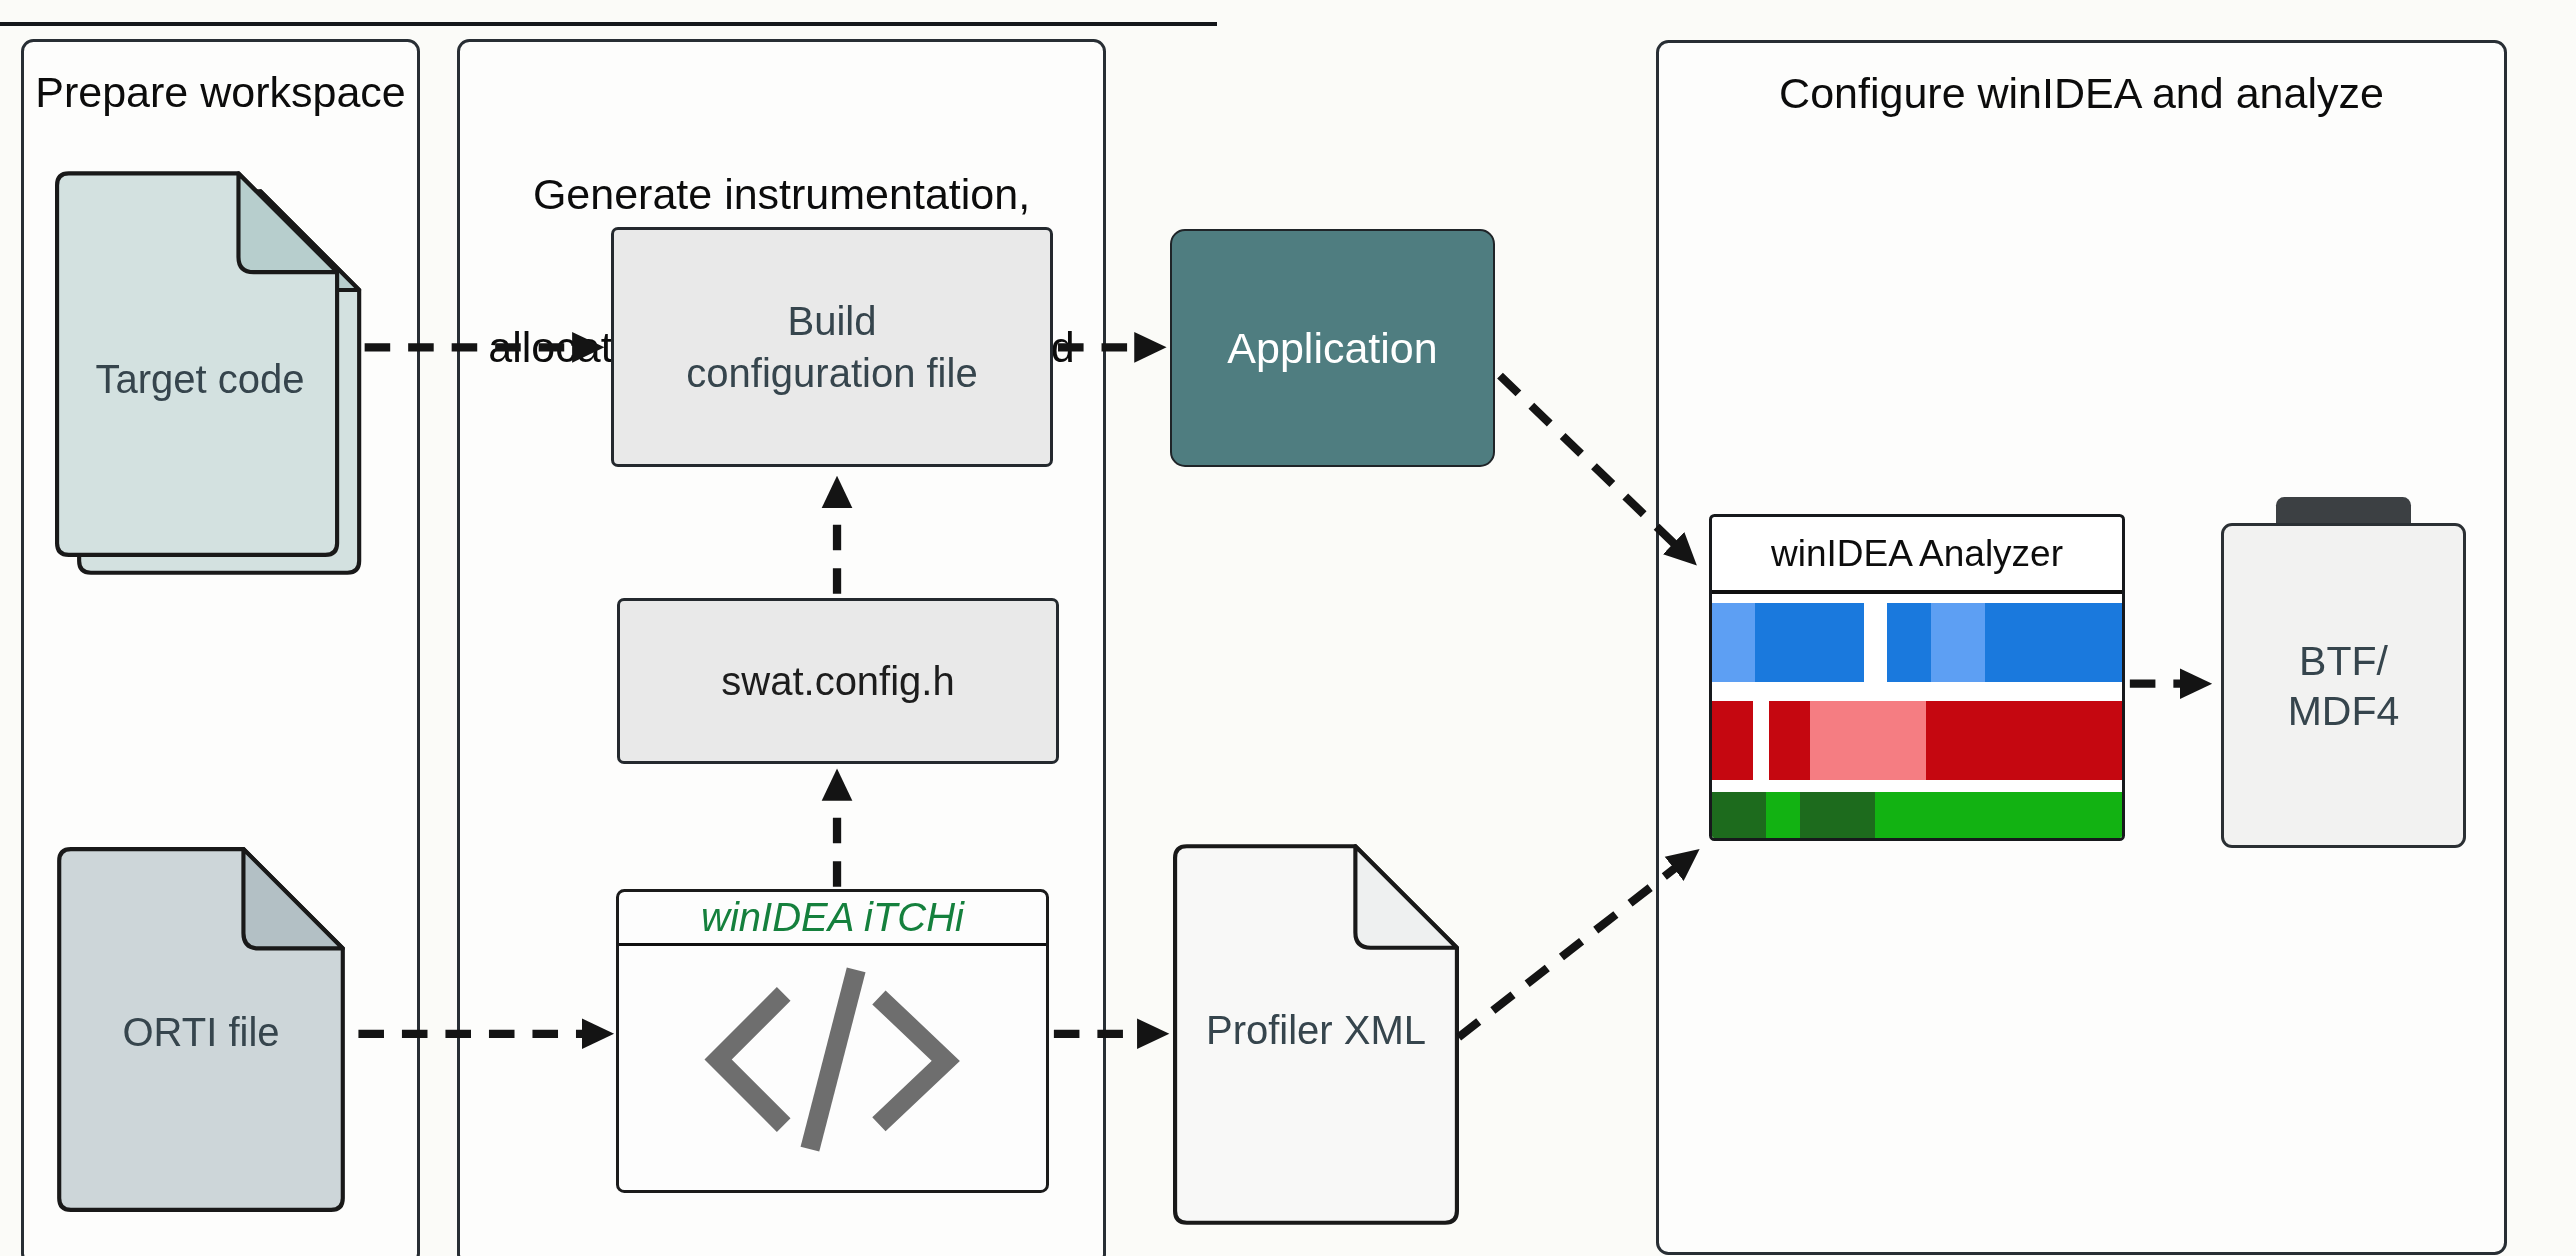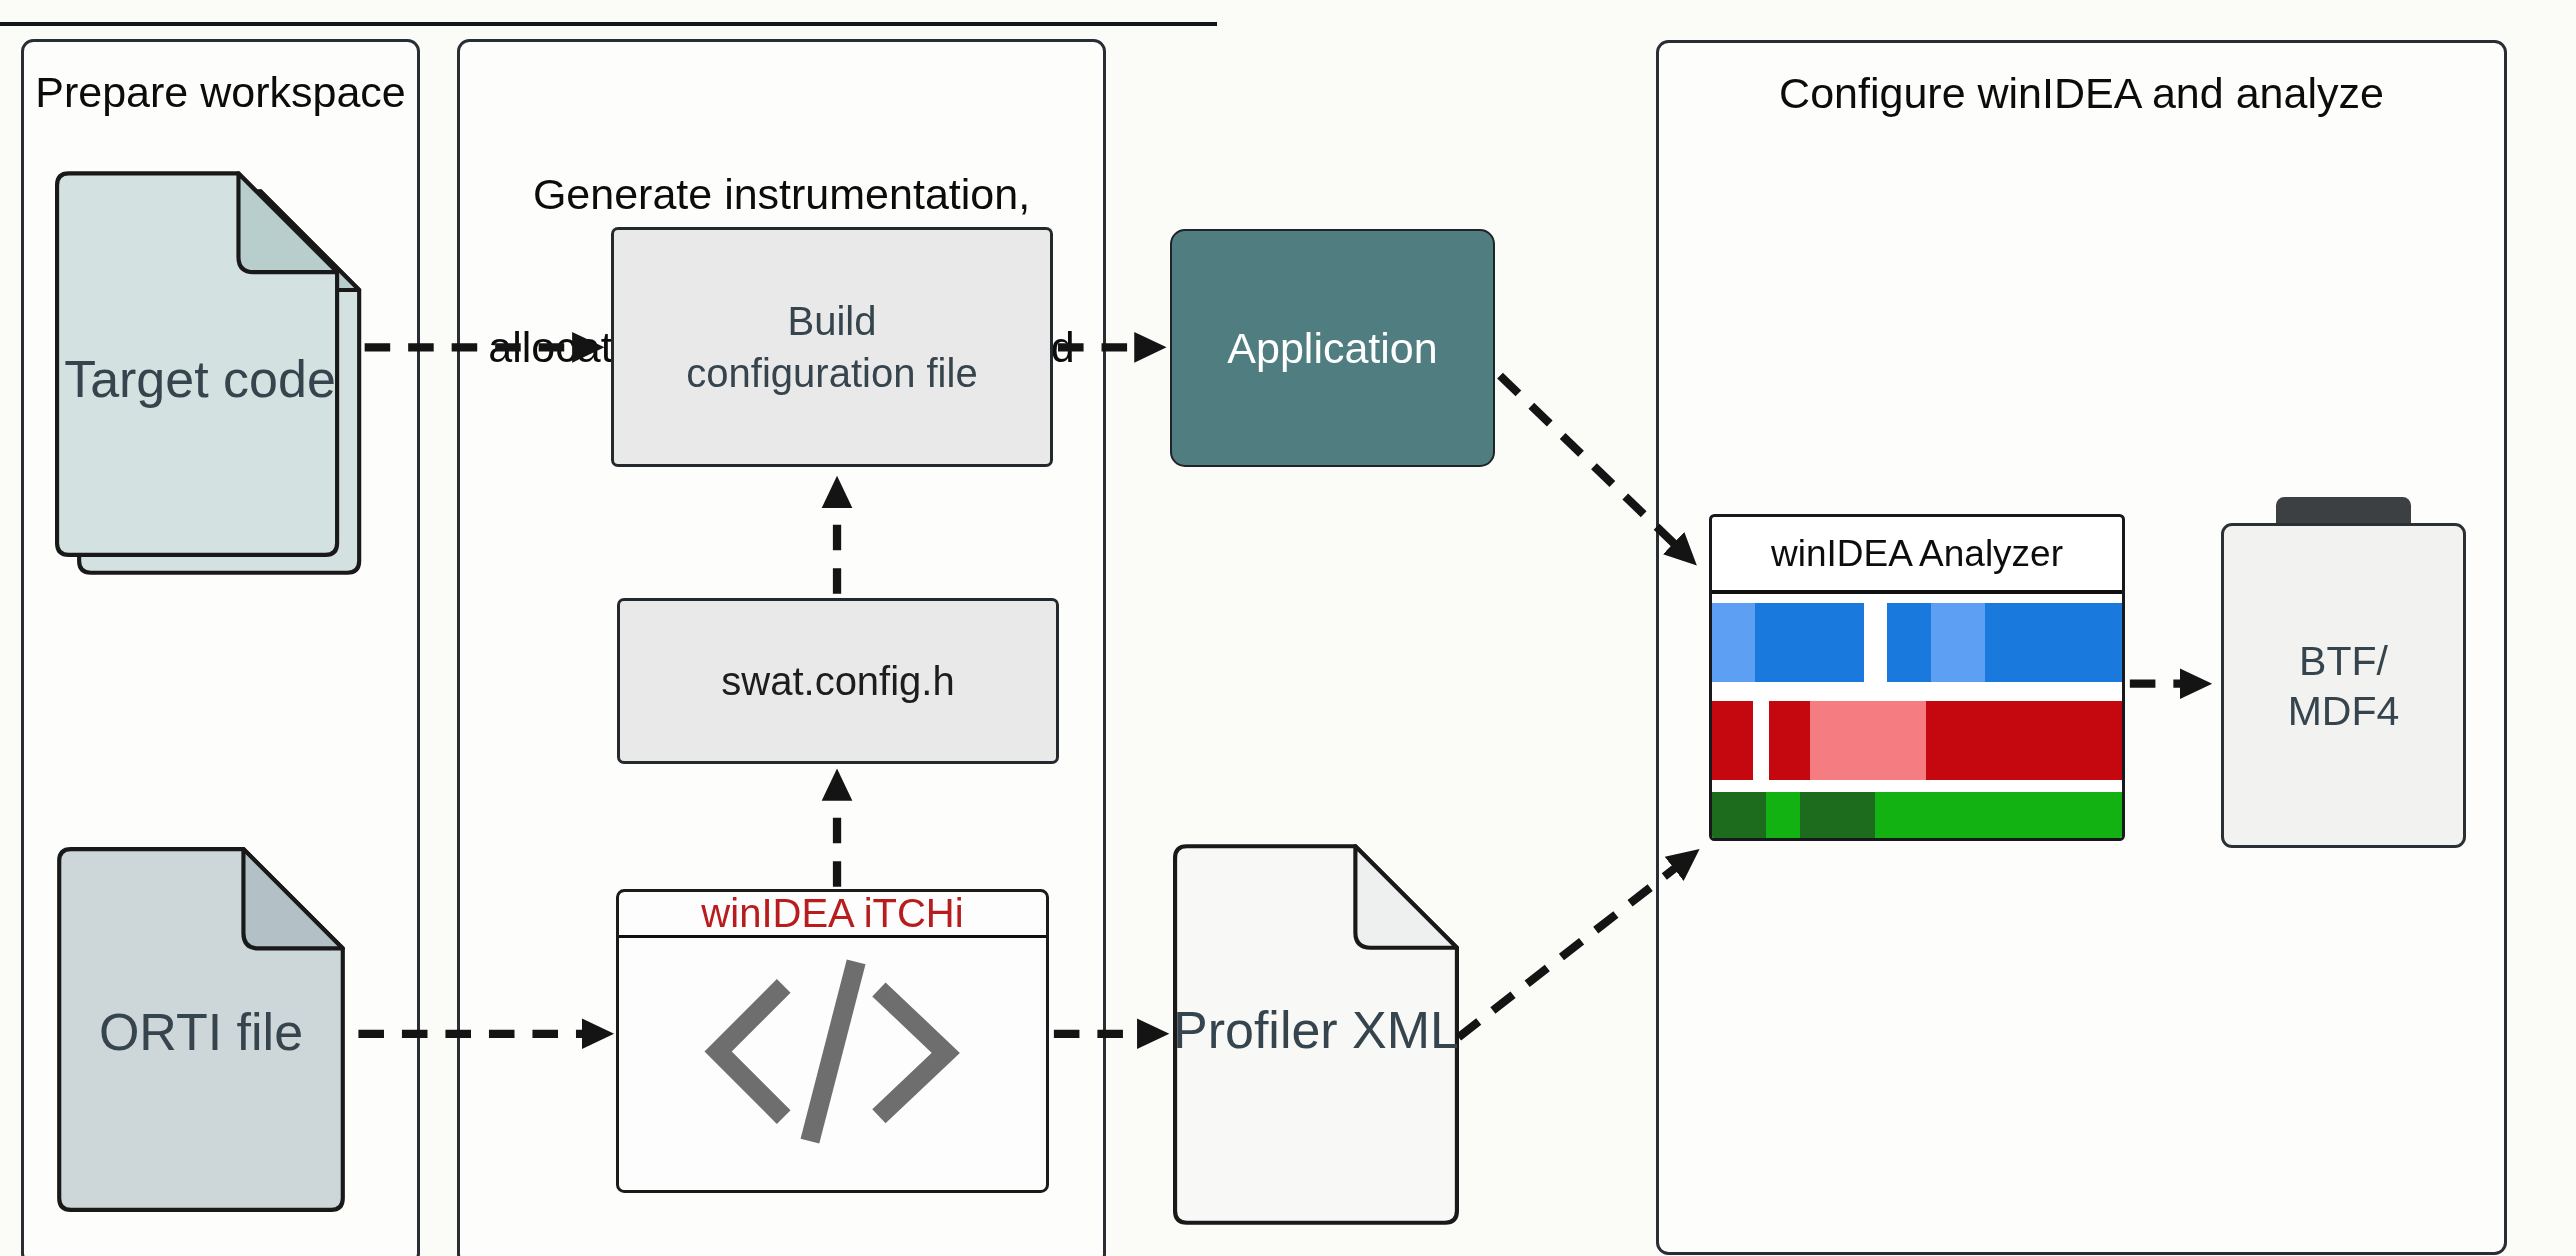--- a/index.html
+++ b/index.html
@@ -5,31 +5,31 @@
   html,body{margin:0;padding:0;background:#fbfbf8;}
   *{box-sizing:border-box;}
   #canvas{
     position:relative;width:2576px;height:1257px;overflow:hidden;
     font-family:"Liberation Sans", sans-serif;background:#fbfbf8;
   }
   .artifact-line{position:absolute;left:0;top:0;width:1217px;height:4.1px;background:#14171a;}
   .section{position:absolute;background:#fdfdfc;border:3.5px solid #282e34;border-radius:12.4px;}
   .section-title{position:absolute;left:0;top:25px;width:100%;text-align:center;
     font-size:43px;line-height:51px;color:#0c0c0c;white-space:pre;}
-  .node-label{position:absolute;transform:translate(-50%,-50%);font-size:52px;
+  .node-label{position:absolute;transform:translate(-50%,-50%);font-size:40px;
     color:var(--label-slate);white-space:nowrap;text-align:center;}
   .gray-box{position:absolute;background:var(--box-gray-fill);border:3.5px solid #24292e;
     border-radius:7px;display:flex;flex-direction:column;align-items:center;justify-content:center;
     font-size:40px;line-height:52px;color:var(--label-slate);text-align:center;}
   .swat-box{color:#1d1d1d;}
   .app-box{position:absolute;background:var(--accent-teal);border:2.8px solid #1f2428;border-radius:15px;
     display:flex;align-items:center;justify-content:center;color:#ffffff;font-size:43px;}
   .itchi{position:absolute;background:#fdfdfd;border:3.5px solid #1b1b1b;border-radius:8.3px;}
-  .itchi-title{height:46px;display:flex;align-items:center;justify-content:center;
-    font-size:40px;color:#b91c1c;border-bottom:3.5px solid #101010;}
+  .itchi-title{height:54px;display:flex;align-items:center;justify-content:center;
+    font-size:40px;color:#15803d;border-bottom:3.5px solid #101010;font-style:italic;}
   .itchi-body{position:relative;width:100%;}
   .code-icon{position:absolute;left:75px;top:9.7px;}
   .analyzer{position:absolute;background:#ffffff;border:3.5px solid #17191c;border-radius:5.5px;overflow:hidden;}
   .analyzer-title{position:absolute;left:0;top:0;width:100%;height:73px;display:flex;
     align-items:center;justify-content:center;font-size:37px;color:#0d0d0d;}
   .analyzer-sep{position:absolute;left:0;top:73px;width:100%;height:3.5px;background:#101010;}
   .track{position:absolute;left:0;width:100%;}
   .track .seg{position:absolute;top:0;height:100%;}
   .track-blue{top:86px;height:79px;}
   .track-red{top:184px;height:79px;}

